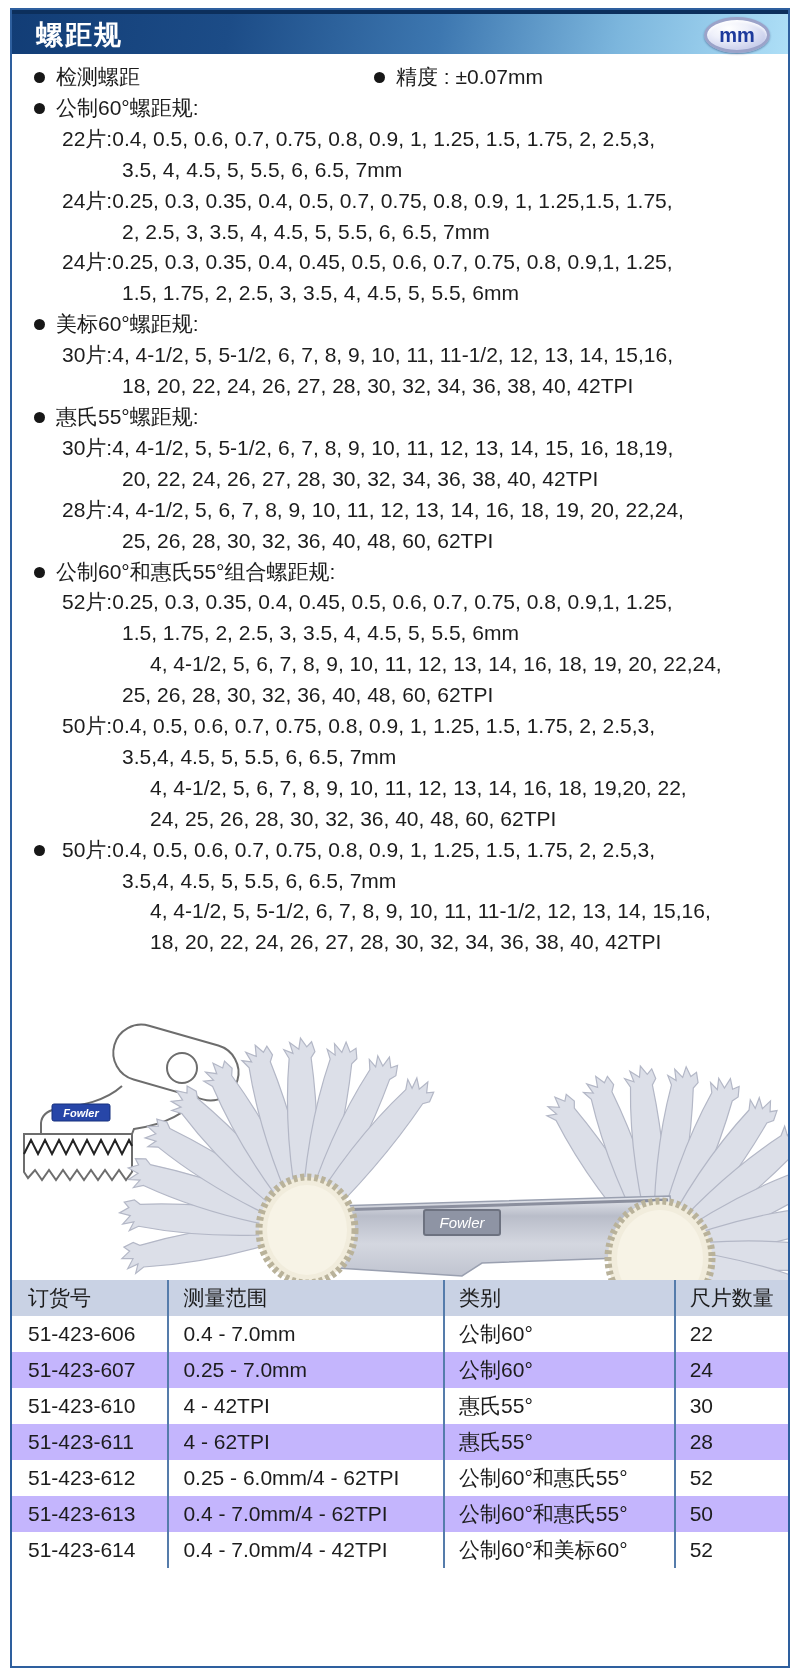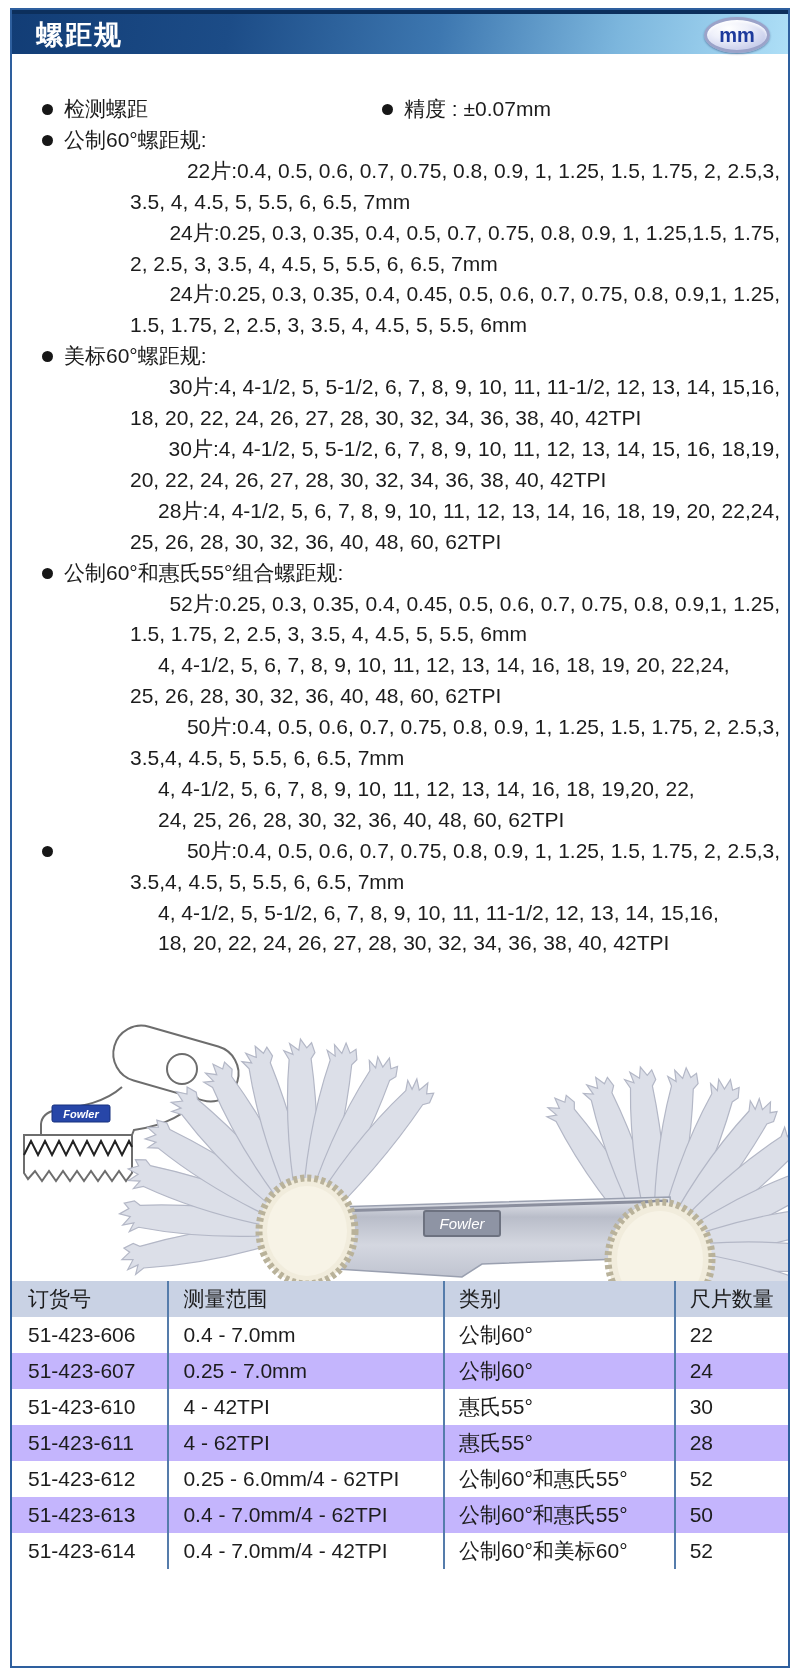--- a/index.html
+++ b/index.html
@@ -18,25 +18,25 @@
   .header-title{position:absolute;left:24px;top:3px;font-size:27px;font-weight:bold;
      color:#ffffff;letter-spacing:2px;}
   .unit-badge{position:absolute;right:18px;top:3px;width:66px;height:36px;border-radius:50%;
      background:radial-gradient(ellipse at 35% 28%,#ffffff 0%,#eef0fa 35%,#c9cfec 75%,#aab1d8 100%);
      border:3px solid #9ba3c9;
      box-shadow:inset 0 2px 3px rgba(255,255,255,.9), 0 1px 2px rgba(20,40,90,.45);
      display:flex;align-items:center;justify-content:center;box-sizing:border-box;}
   .unit-badge span{font-size:20px;font-weight:bold;color:#1d3a9c;line-height:1;}
 
   
-  .specs{padding:8px 8px 0 30px;font-size:21px;line-height:30.9px;margin-top:32px;}
+  .specs{padding:8px 8px 0 22px;font-size:21px;line-height:30.9px;}
   .line{position:relative;white-space:nowrap;}
   .line.bullet{padding-left:22px;}
   .dot{position:absolute;left:0;top:10px;width:11px;height:11px;border-radius:50%;background:#171717;}
-  .line.item{margin-left:28px;text-align:right;}
+  .line.item{margin-left:28px;}
   .line.cont{margin-left:88px;}
   .line.cont2{margin-left:116px;}
   .lead{letter-spacing:0;}
   .row-pair .second{position:absolute;left:340px;top:0;padding-left:22px;}
   .row-pair .second .dot{top:10px;}
 
   
   .figure{position:relative;height:322px;overflow:hidden;}
   svg text{font-family:"Liberation Sans","DejaVu Sans",sans-serif;}
 
@@ -75,20 +75,21 @@
       <div class="line cont">3.5, 4, 4.5, 5, 5.5, 6, 6.5, 7mm</div>
       <div class="line item"><span class="lead">24片:</span><span>0.25, 0.3, 0.35, 0.4, 0.5, 0.7, 0.75, 0.8, 0.9, 1, 1.25,1.5, 1.75,</span></div>
       <div class="line cont">2, 2.5, 3, 3.5, 4, 4.5, 5, 5.5, 6, 6.5, 7mm</div>
       <div class="line item"><span class="lead">24片:</span><span>0.25, 0.3, 0.35, 0.4, 0.45, 0.5, 0.6, 0.7, 0.75, 0.8, 0.9,1, 1.25,</span></div>
       <div class="line cont">1.5, 1.75, 2, 2.5, 3, 3.5, 4, 4.5, 5, 5.5, 6mm</div>
 
       <div class="line bullet"><span class="dot"></span><span>美标60°螺距规:</span></div>
       <div class="line item"><span class="lead">30片:</span><span>4, 4-1/2, 5, 5-1/2, 6, 7, 8, 9, 10, 11, 11-1/2, 12, 13, 14, 15,16,</span></div>
       <div class="line cont">18, 20, 22, 24, 26, 27, 28, 30, 32, 34, 36, 38, 40, 42TPI</div>
 
+      <div class="line bullet"><span class="dot"></span><span>惠氏55°螺距规:</span></div>
       <div class="line item"><span class="lead">30片:</span><span>4, 4-1/2, 5, 5-1/2, 6, 7, 8, 9, 10, 11, 12, 13, 14, 15, 16, 18,19,</span></div>
       <div class="line cont">20, 22, 24, 26, 27, 28, 30, 32, 34, 36, 38, 40, 42TPI</div>
       <div class="line item"><span class="lead">28片:</span><span>4, 4-1/2, 5, 6, 7, 8, 9, 10, 11, 12, 13, 14, 16, 18, 19, 20, 22,24,</span></div>
       <div class="line cont">25, 26, 28, 30, 32, 36, 40, 48, 60, 62TPI</div>
 
       <div class="line bullet"><span class="dot"></span><span>公制60°和惠氏55°组合螺距规:</span></div>
       <div class="line item"><span class="lead">52片:</span><span>0.25, 0.3, 0.35, 0.4, 0.45, 0.5, 0.6, 0.7, 0.75, 0.8, 0.9,1, 1.25,</span></div>
       <div class="line cont">1.5, 1.75, 2, 2.5, 3, 3.5, 4, 4.5, 5, 5.5, 6mm</div>
       <div class="line cont2">4, 4-1/2, 5, 6, 7, 8, 9, 10, 11, 12, 13, 14, 16, 18, 19, 20, 22,24,</div>
       <div class="line cont">25, 26, 28, 30, 32, 36, 40, 48, 60, 62TPI</div>

